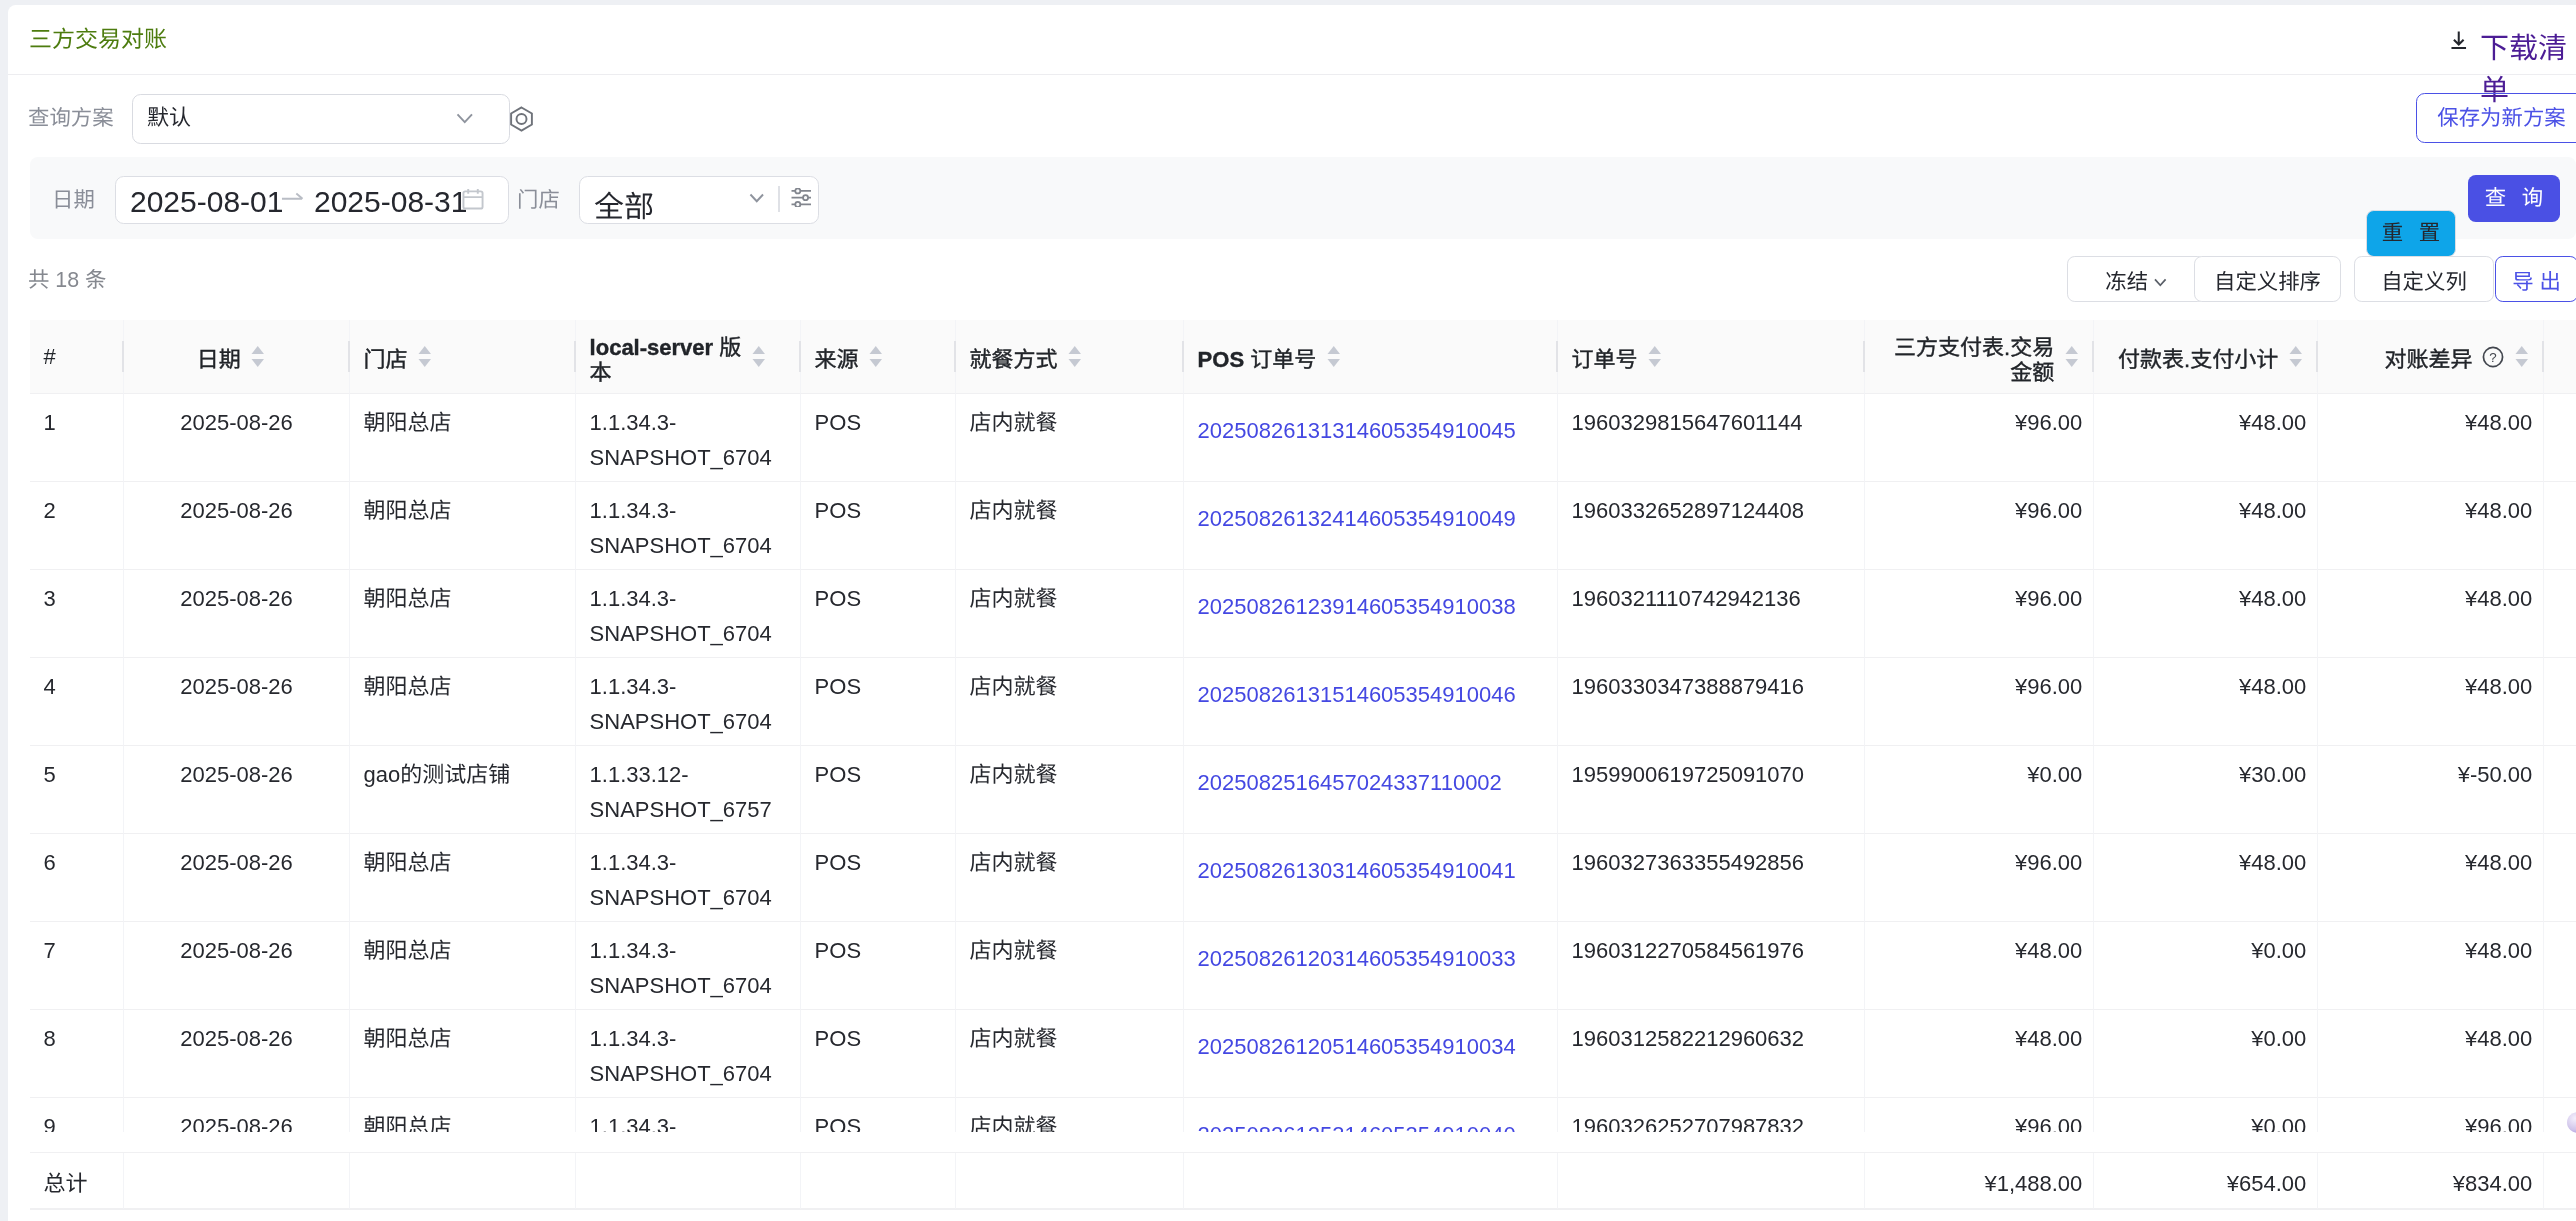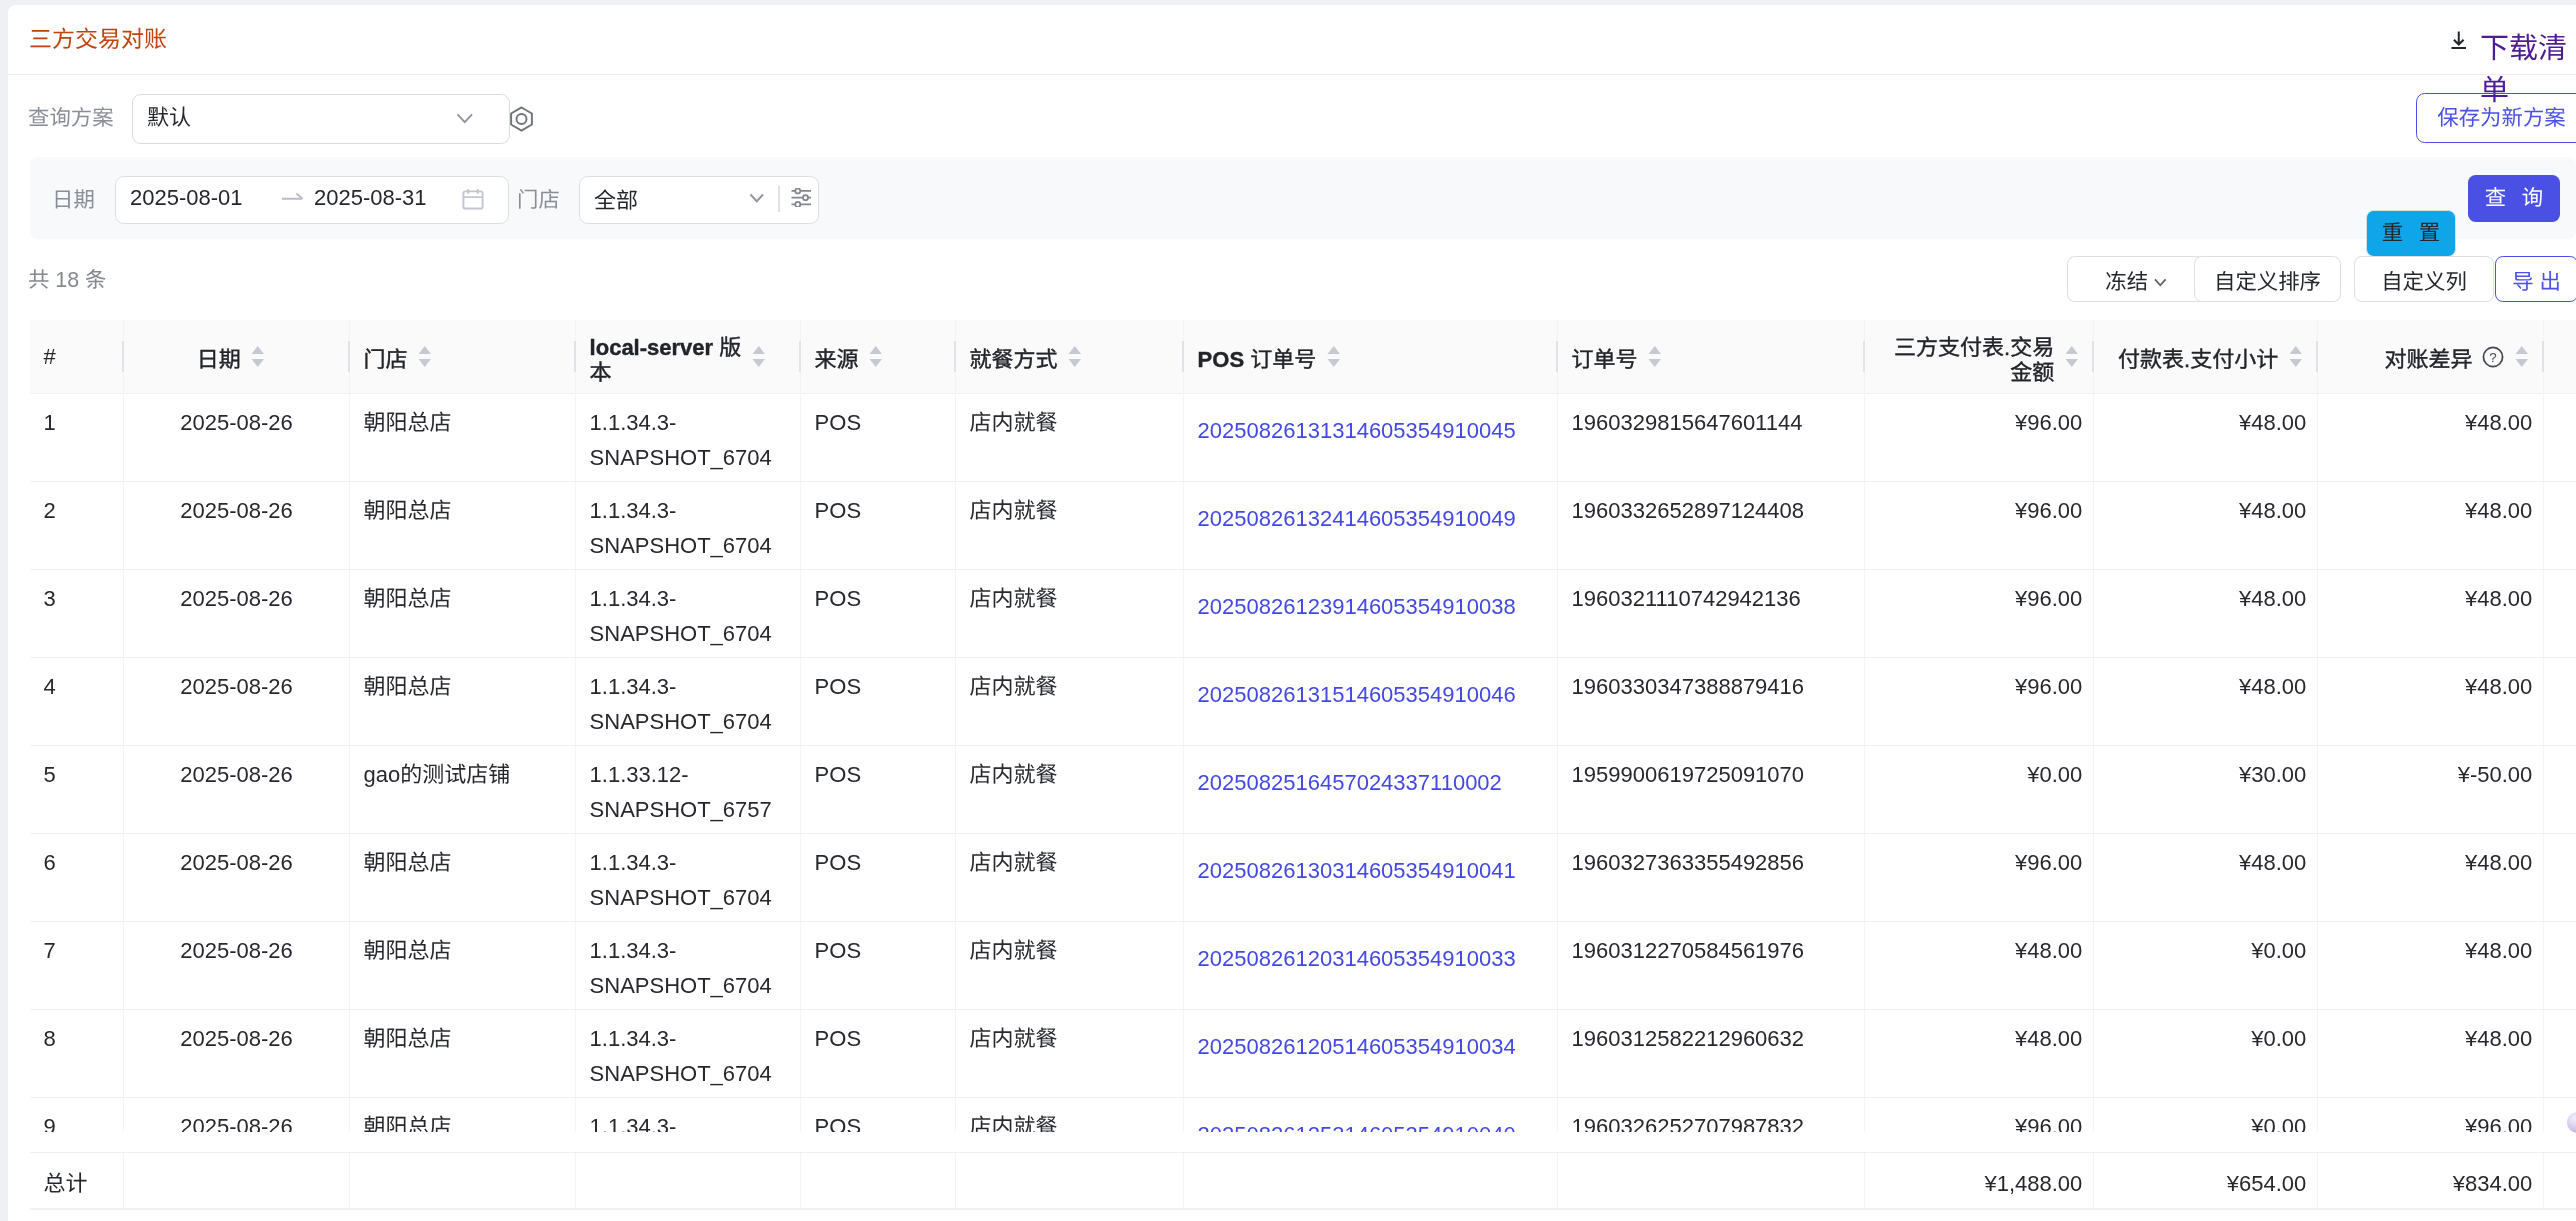--- a/index.html
+++ b/index.html
@@ -3,37 +3,37 @@
 <meta charset="utf-8">
 <style>
 * { margin:0; padding:0; box-sizing:border-box; }
 html,body { width:2576px; height:1221px; }
 body { background:#eef0f4; font-family:"Liberation Sans",sans-serif; color:#25272e; }
 #page { position:relative; width:2576px; height:1221px; overflow:hidden; }
 .card { position:absolute; left:7.8px; top:4.9px; width:2568px; height:1216px; background:#fff; border-radius:7.8px 0 0 0; }
 .abs { position:absolute; }
 
 
-.title { left:29px; top:20.4px; font-size:23px; font-weight:500; color:#c2410c; }
+.title { left:29px; top:20.4px; font-size:23px; font-weight:500; color:#4d7c0f; }
 .divider { left:7.8px; top:74px; width:2568px; height:1px; background:#ededf0; }
 .dl-text { left:2480px; top:24px; font-size:29px; color:#4c1d95; }
 
 
 .lbl { font-size:21.4px; color:#8a8e98; }
 .sel { background:#fff; border:1.5px solid #d9dbe1; border-radius:8.7px; }
 .scheme-sel { left:132px; top:94px; width:378px; height:50px; }
 .scheme-txt { left:147px; top:99px; font-size:22px; color:#25272e; }
 .save-btn { left:2416px; top:93px; width:171px; height:50px; border:1.5px solid #4b51e6; border-radius:8.7px; color:#4b51e6; font-size:21.4px; text-align:center; line-height:49px; }
 
 
 .fbar { left:30px; top:157px; width:2546px; height:82px; background:#f8f9fa; border-radius:7.8px; }
 .input { background:#fff; border:1.5px solid #dcdee4; border-radius:8.7px; }
 .date-input { left:115px; top:176px; width:394px; height:48px; }
 .store-sel { left:579px; top:176px; width:240px; height:48px; }
-.ftxt { font-size:22px; color:#25272e; }
+.ftxt { font-size:30px; color:#25272e; }
 .btn { border-radius:7.8px; font-size:21.4px; text-align:center; }
 .reset-btn { left:2366px; top:175px; width:90px; height:47px; line-height:45px; background:#0ea5e9; border:1.5px solid #dcdee4; color:#25272e;margin-top:35px; }
 .query-btn { left:2468px; top:175px; width:92px; height:47px; line-height:47px; background:#4a50e4; color:#fff;font-family:Liberation Serif, serif; }
 
 
 .count { left:28px; top:262px; font-size:21.4px; color:#85888f; }
 .tbtn { top:256px; height:46px; line-height:51px; background:#fff; border:1.5px solid #dcdee4; border-radius:7.8px; font-size:21.4px; color:#25272e; text-align:center; }
 .export-btn { left:2495px; top:256px; width:83px; height:46px; line-height:51px; border:1.5px solid #4b51e6; border-radius:7.8px; color:#4b51e6; font-size:21.4px; text-align:center; }
 
 

